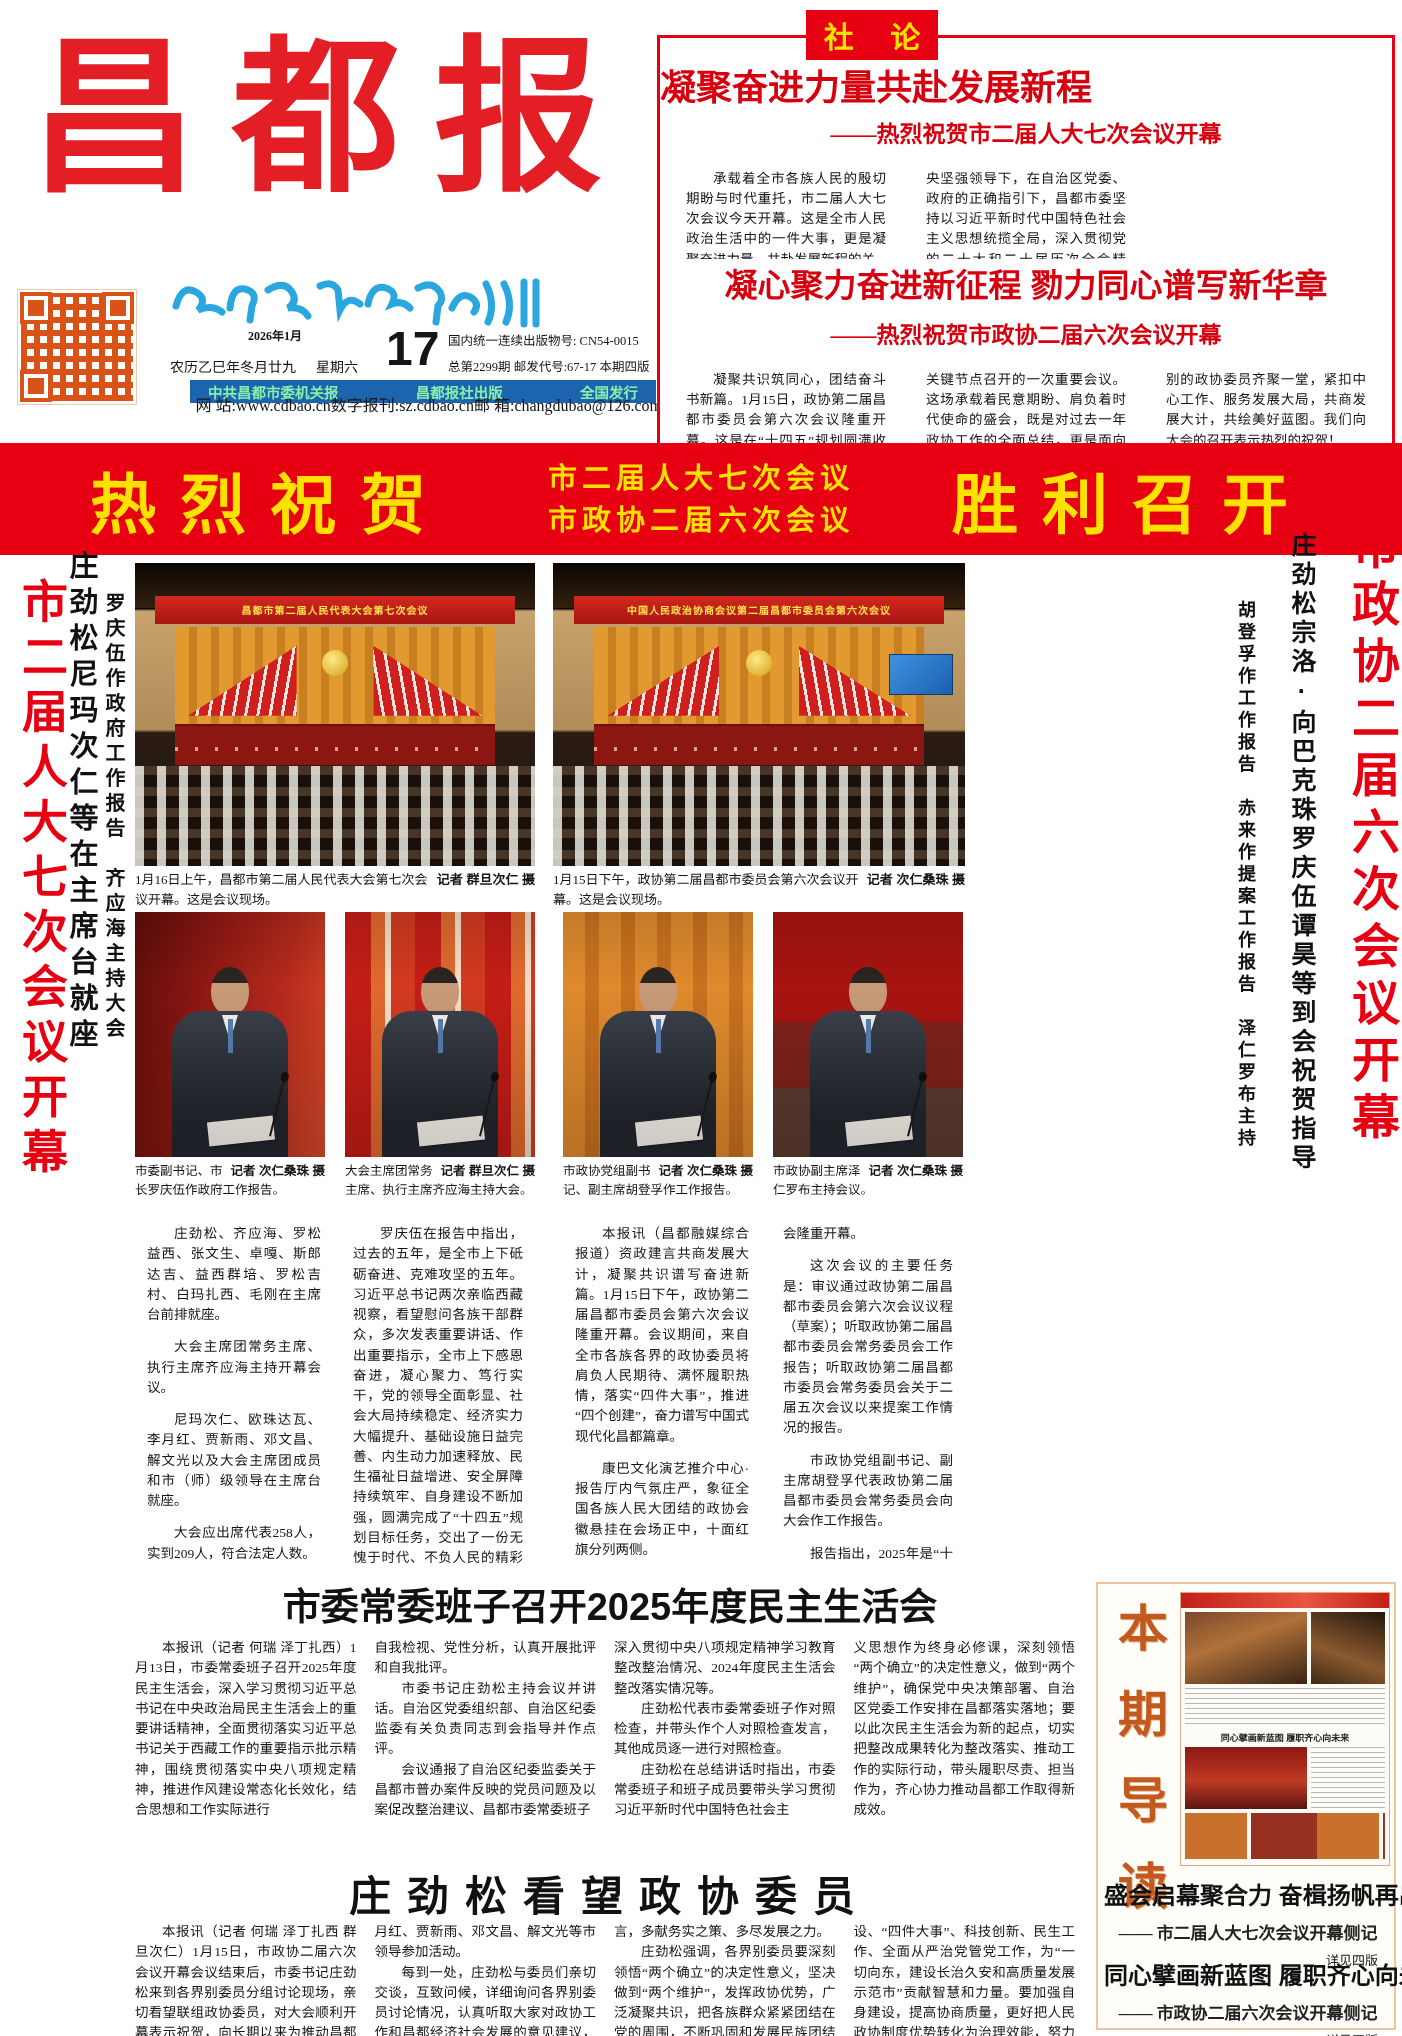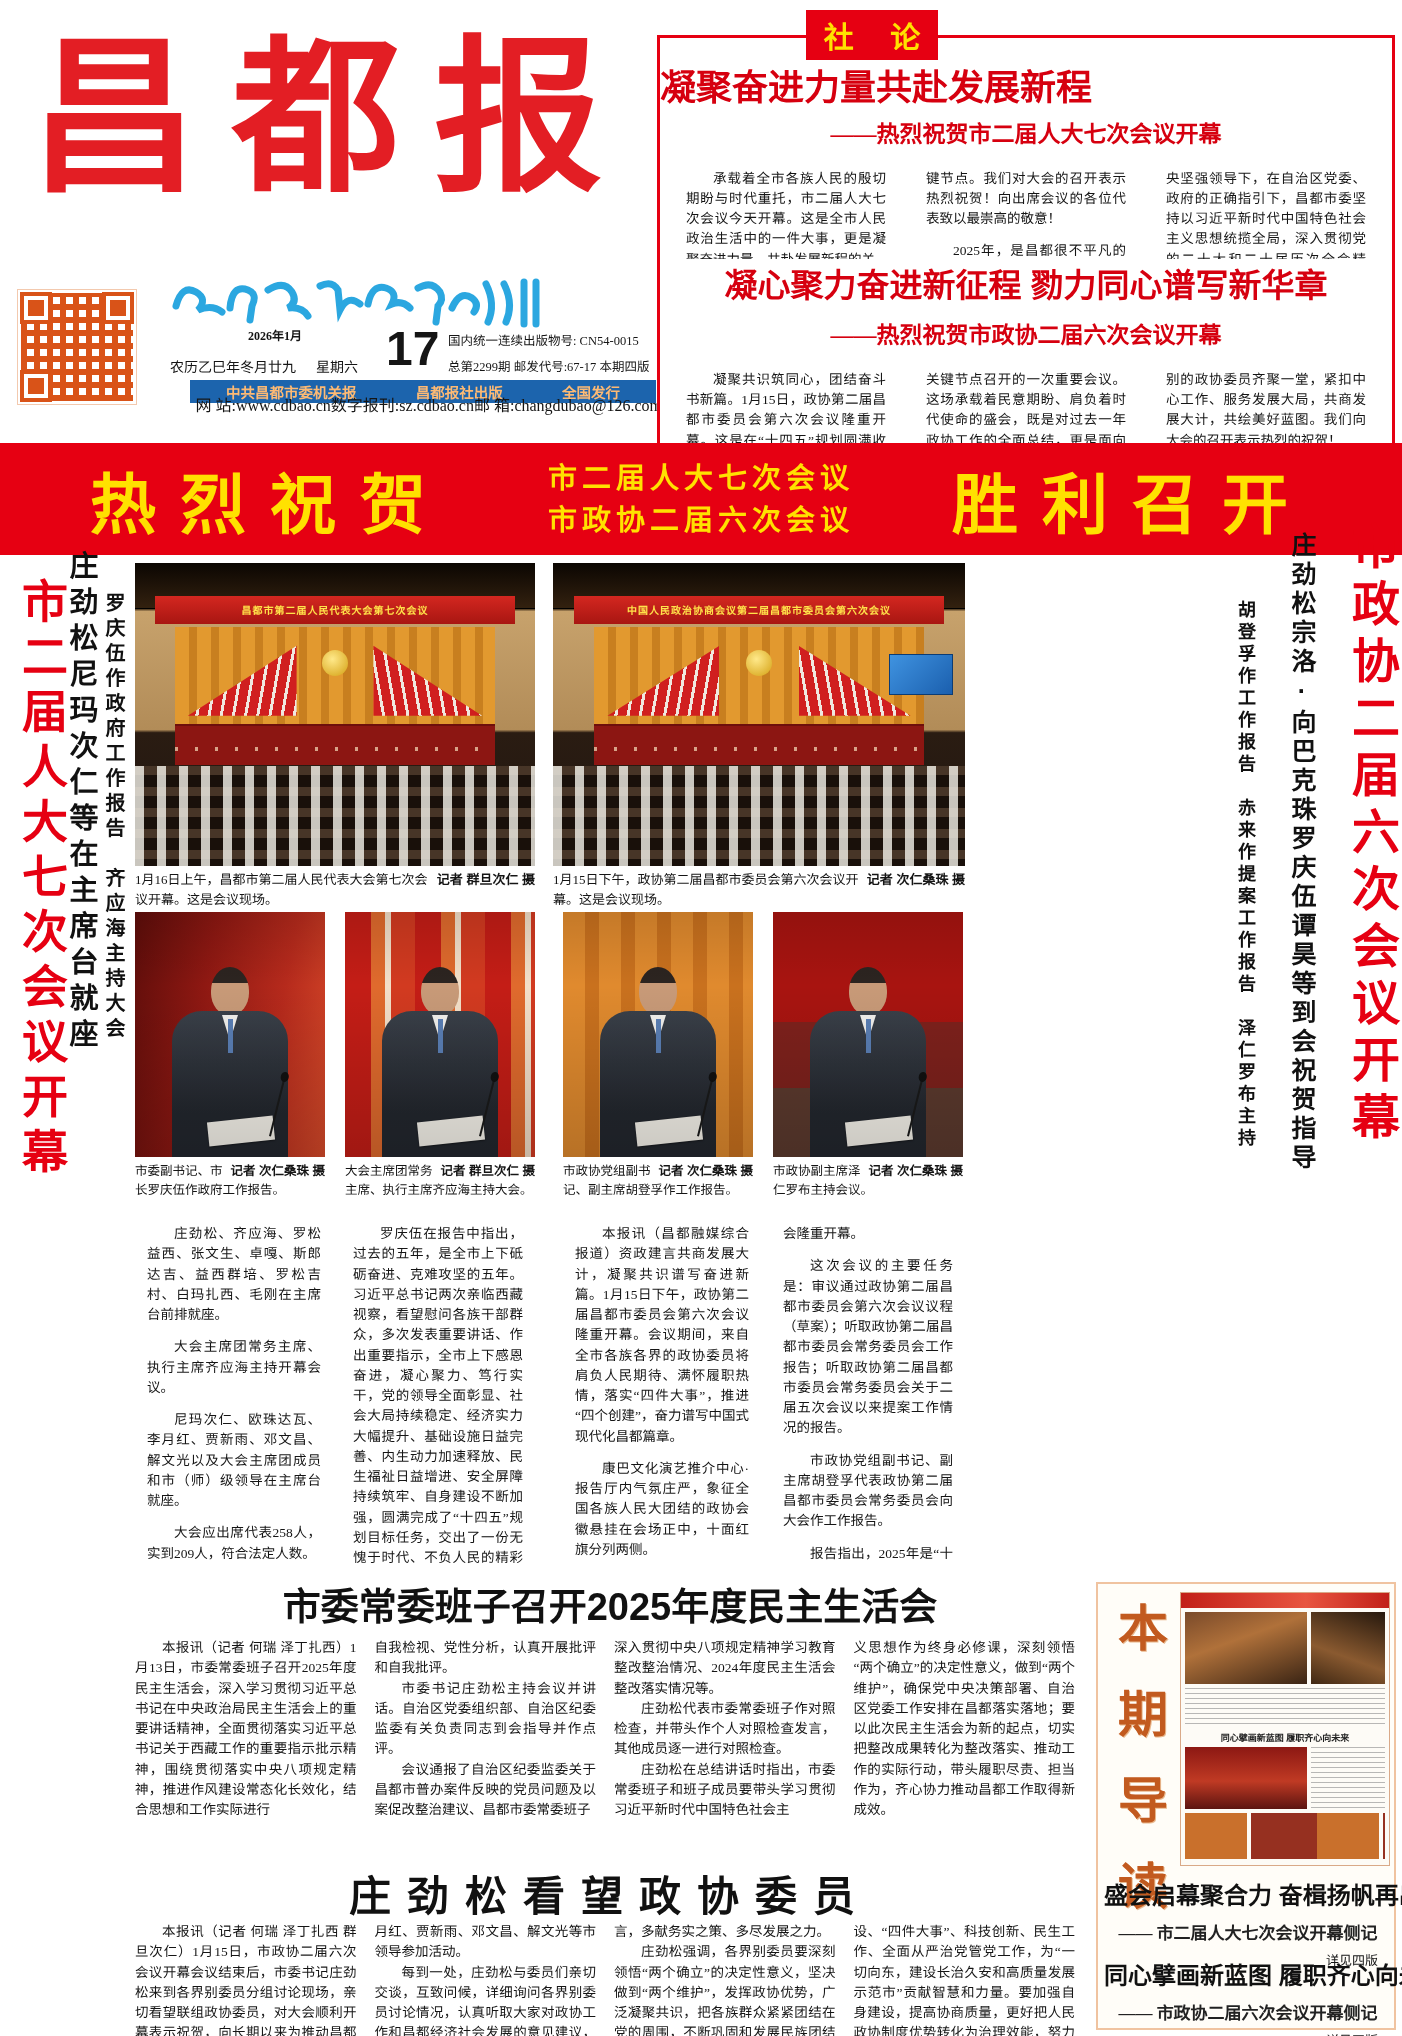--- a/index.html
+++ b/index.html
@@ -19,22 +19,22 @@
   .qr .f{position:absolute;width:24px;height:24px;border:4px solid #d95318;background:#fff}
   .qr .f::after{content:"";position:absolute;inset:4px;background:#d95318}
   .qr .f.tl{left:-1px;top:-1px}.qr .f.tr{right:-1px;top:-1px}.qr .f.bl{left:-1px;bottom:-1px}
 
   .iss-date{left:248px;top:326px;width:140px;height:22px;font-size:12px;font-weight:bold}
   .iss-lunar{left:170px;top:356px;width:215px;height:20px;font-size:14px;display:flex;gap:20px}
   .iss-num{left:386px;top:320px;width:56px;height:58px;font-size:48px;font-weight:bold;
     font-family:"Liberation Sans",sans-serif;line-height:58px}
   .iss-pub1{left:448px;top:330px;width:212px;height:17px;font-size:12.5px;white-space:nowrap}
   .iss-pub2{left:448px;top:356px;width:212px;height:17px;font-size:12.5px;white-space:nowrap}
-  .pubbar{left:190px;top:380px;width:466px;height:23px;background:#1c64ad;color:#fdba74;
-    display:flex;align-items:center;justify-content:space-between;padding:0 36px;box-sizing:border-box;
+  .pubbar{left:190px;top:380px;width:466px;height:23px;background:#1c64ad;color:#86efac;
+    display:flex;align-items:center;justify-content:space-between;padding:0 18px;box-sizing:border-box;
     font-family:"Liberation Sans",sans-serif;font-weight:bold;font-size:14.5px}
   .contact{left:162px;top:392px;width:500px;height:18px;display:flex;justify-content:flex-end;
     font-size:16px}
 
   
   .edbox{left:657px;top:35px;width:738px;height:455px;border:3px solid #e60012;box-sizing:border-box;
     background:#fff}
   .edbadge{position:absolute;left:146px;top:-28px;width:132px;height:50px;background:#e60012;
     color:#ffe100;font-family:"Liberation Sans",sans-serif;font-weight:bold;font-size:30px;
     display:flex;align-items:center;justify-content:center;letter-spacing:14px;padding-left:14px;box-sizing:border-box}
@@ -223,24 +223,20 @@
 
   <div class="abs edbox">
     <div class="edbadge">社 论</div>
     <div class="edt1">凝聚奋进力量共赴发展新程</div>
     <div class="eds1">——热烈祝贺市二届人大七次会议开幕</div>
     <div class="edbody">
       <div class="textcol">
           <p>承载着全市各族人民的殷切期盼与时代重托，市二届人大七次会议今天开幕。这是全市人民政治生活中的一件大事，更是凝聚奋进力量、共赴发展新程的关</p>
         </div>
       <div class="textcol cont">
-          <p>键节点。我们对大会的召开表示热烈祝贺！向出席会议的各位代表致以最崇高的敬意！</p>
-          <p>2025年，是昌都很不平凡的一年。在以习近平同志为核心的党中</p>
-        </div>
-      <div class="textcol cont">
           <p>央坚强领导下，在自治区党委、政府的正确指引下，昌都市委坚持以习近平新时代中国特色社会主义思想统揽全局，深入贯彻党的二十大和二十届历次全会精神，（下转三版）</p>
         </div>
     </div>
     <div class="edt2">凝心聚力奋进新征程 勠力同心谱写新华章</div>
     <div class="eds2">——热烈祝贺市政协二届六次会议开幕</div>
     <div class="edbody">
       <div class="textcol">
           <p>凝聚共识筑同心，团结奋斗书新篇。1月15日，政协第二届昌都市委员会第六次会议隆重开幕。这是在“十四五”规划圆满收官、“十五五”规划即将启航的</p>
         </div>
       <div class="textcol cont">

